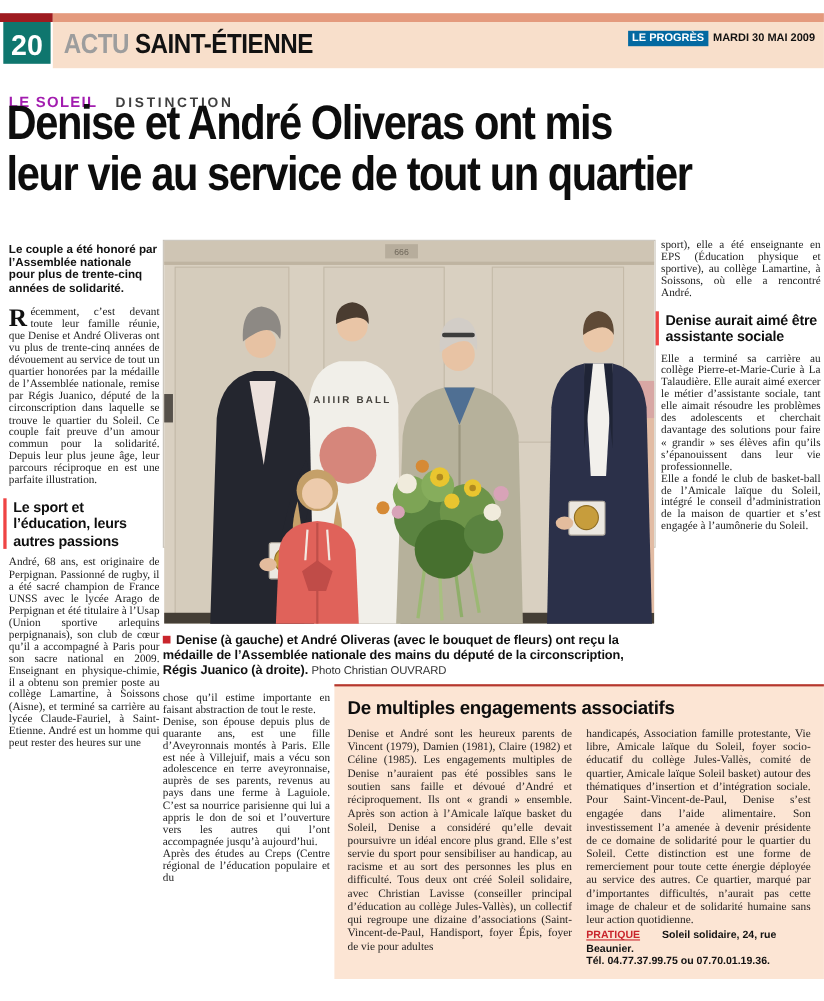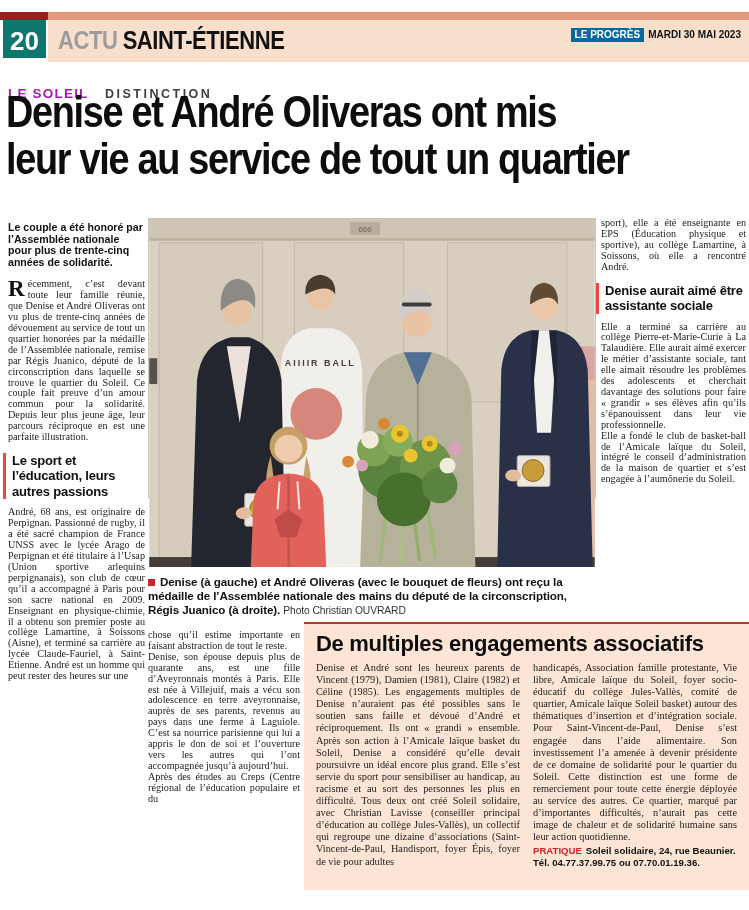--- a/index.html
+++ b/index.html
@@ -69,45 +69,45 @@
     letter-spacing:-0.1px;
   }
   .cap-bullet{display:inline-block;width:7px;height:7px;background:#c9252c;margin-right:5px;}
   .cap-credit{font-weight:400;font-size:10.3px;color:#333;}
   
   .box{
     position:absolute;left:304px;top:622px;width:445px;height:268px;box-sizing:border-box;
     background:#fce5d4;border-top:2px solid #b5372e;padding:9px 12px 0 12px;
   }
   .box-title{
-    font-family:"Liberation Sans",sans-serif;font-weight:800;font-size:22px;line-height:22px;
+    font-family:"Liberation Sans",sans-serif;font-weight:800;font-size:17px;line-height:22px;
     color:#0d0d0d;letter-spacing:-0.3px;margin:0 0 7px 0;
   }
   .box-cols{display:flex;gap:13px;}
   .box-col{width:204px;font-size:10.3px;line-height:12.1px;text-align:justify;color:#1c1c1c;}
   .practical{
     font-family:"Liberation Sans",sans-serif;font-weight:700;font-size:9.6px;line-height:11.5px;
     text-align:left;color:#111;margin-top:2px;
   }
-  .practical-label{color:#c9252c;margin-right:4px;}
+  .practical-label{color:#c9252c;margin-right:20px;text-decoration:underline;}
 </style>
 </head>
 <body>
 
 <div class="strip-top">
   <div class="strip-dark"></div>
   <div class="strip-salmon"></div>
 </div>
 <div class="band"></div>
 <div class="page-num">20</div>
 <div class="section-line">
   <span class="section-gray">ACTU</span><span class="section-black">SAINT-ÉTIENNE</span>
 </div>
 <div class="masthead">
-  <span class="mast-badge">LE PROGRÈS</span><span>MARDI 30 MAI 2023</span>
+  <span class="mast-badge">LE PROGRÈS</span><span>MARDI 30 MAI 2009</span>
 </div>
 
 <div class="kicker">
   <span class="kicker-red">LE SOLEIL</span>
   <span class="kicker-gray">DISTINCTION</span>
 </div>
 
 <div class="headline">
   <div>Denise et André Oliveras ont mis</div>
   <div>leur vie au service de tout un quartier</div>

